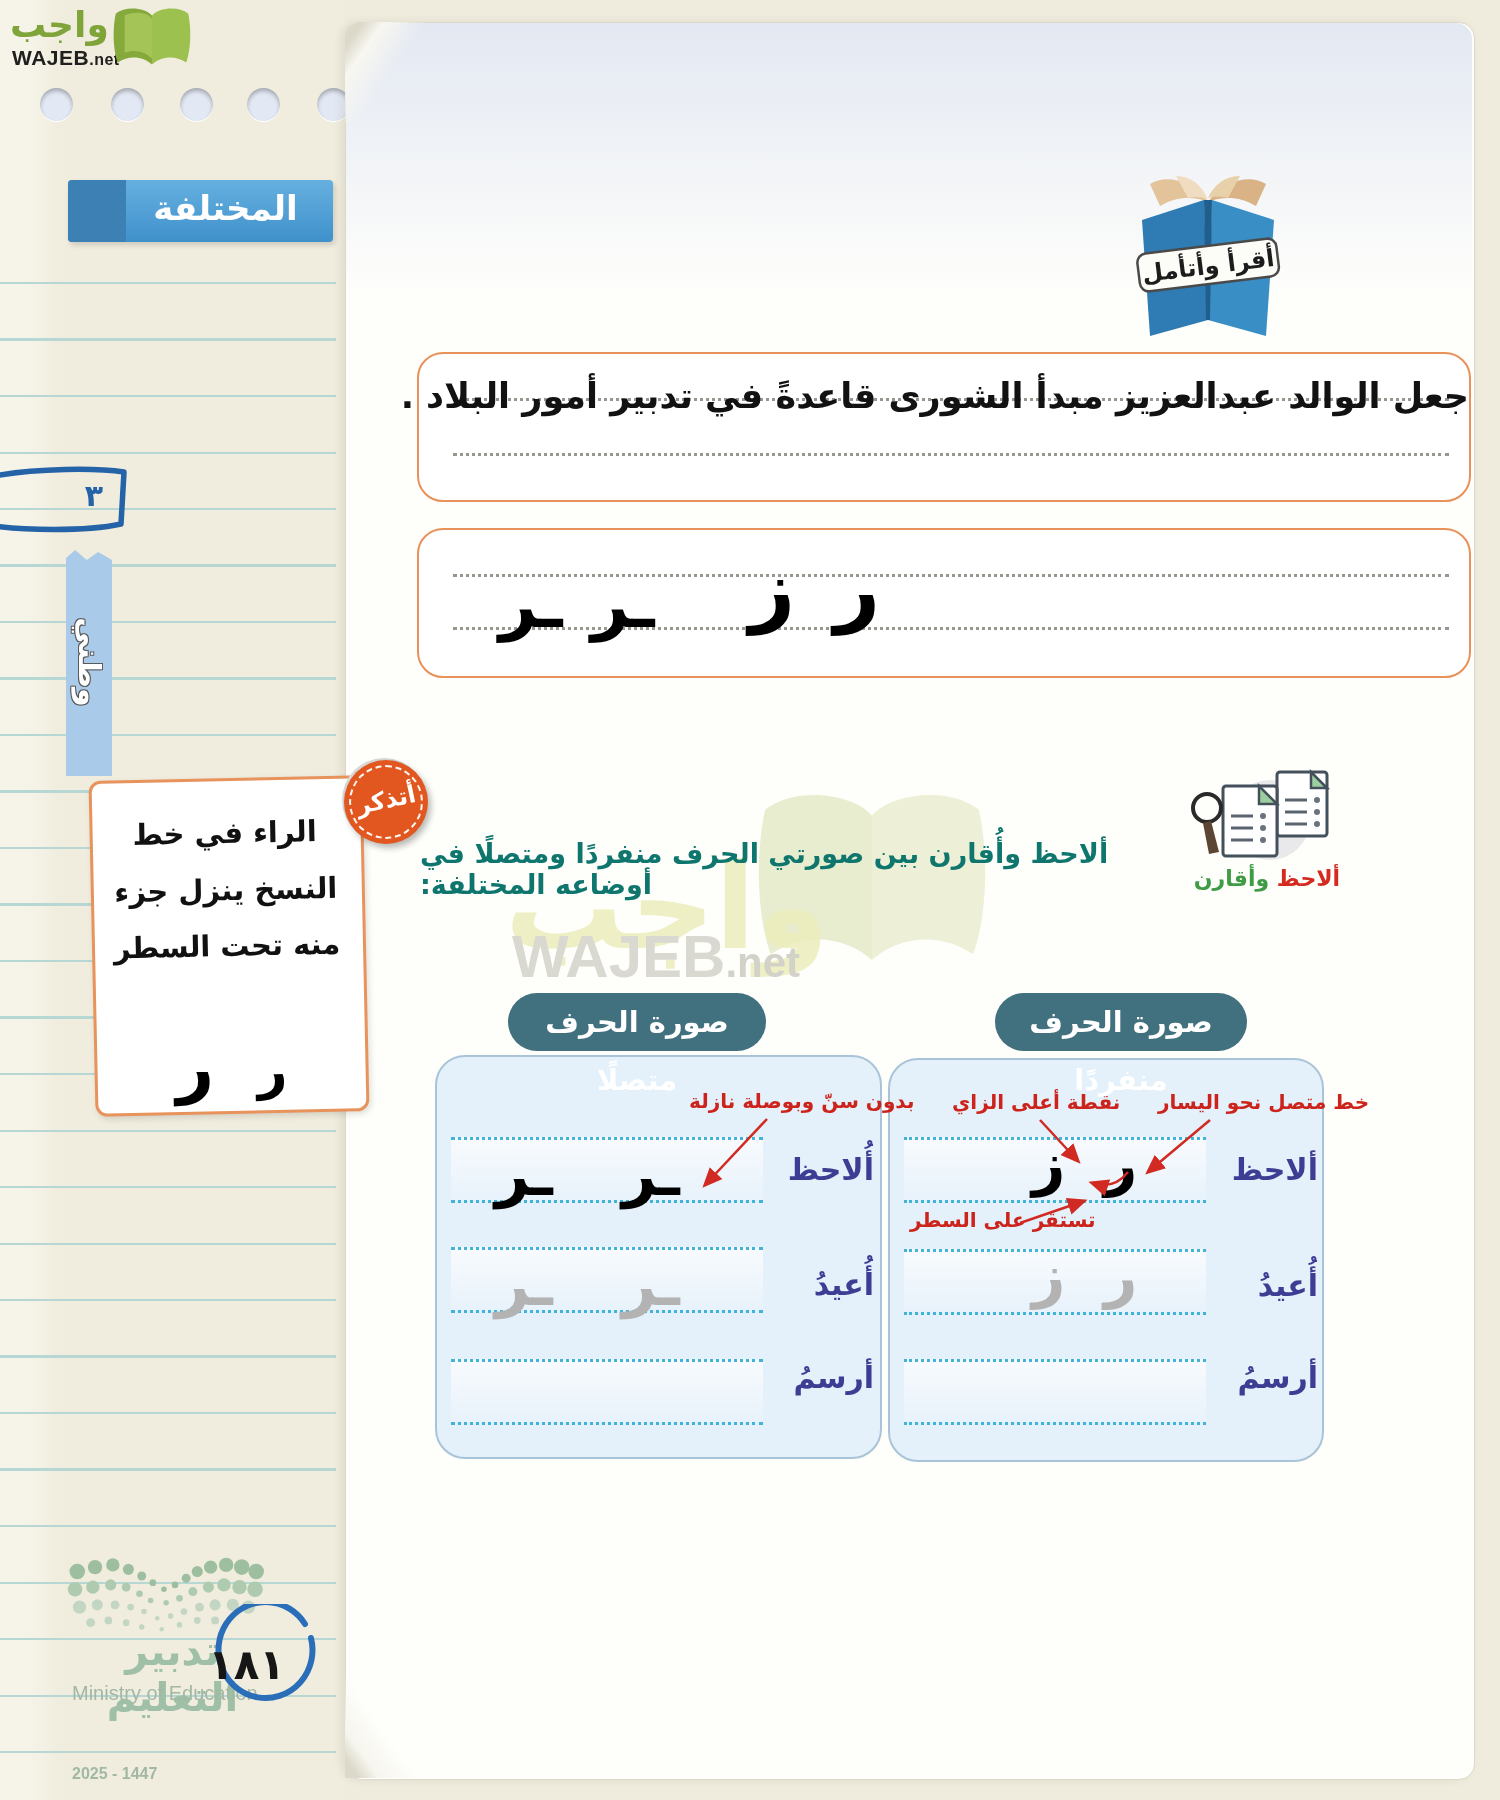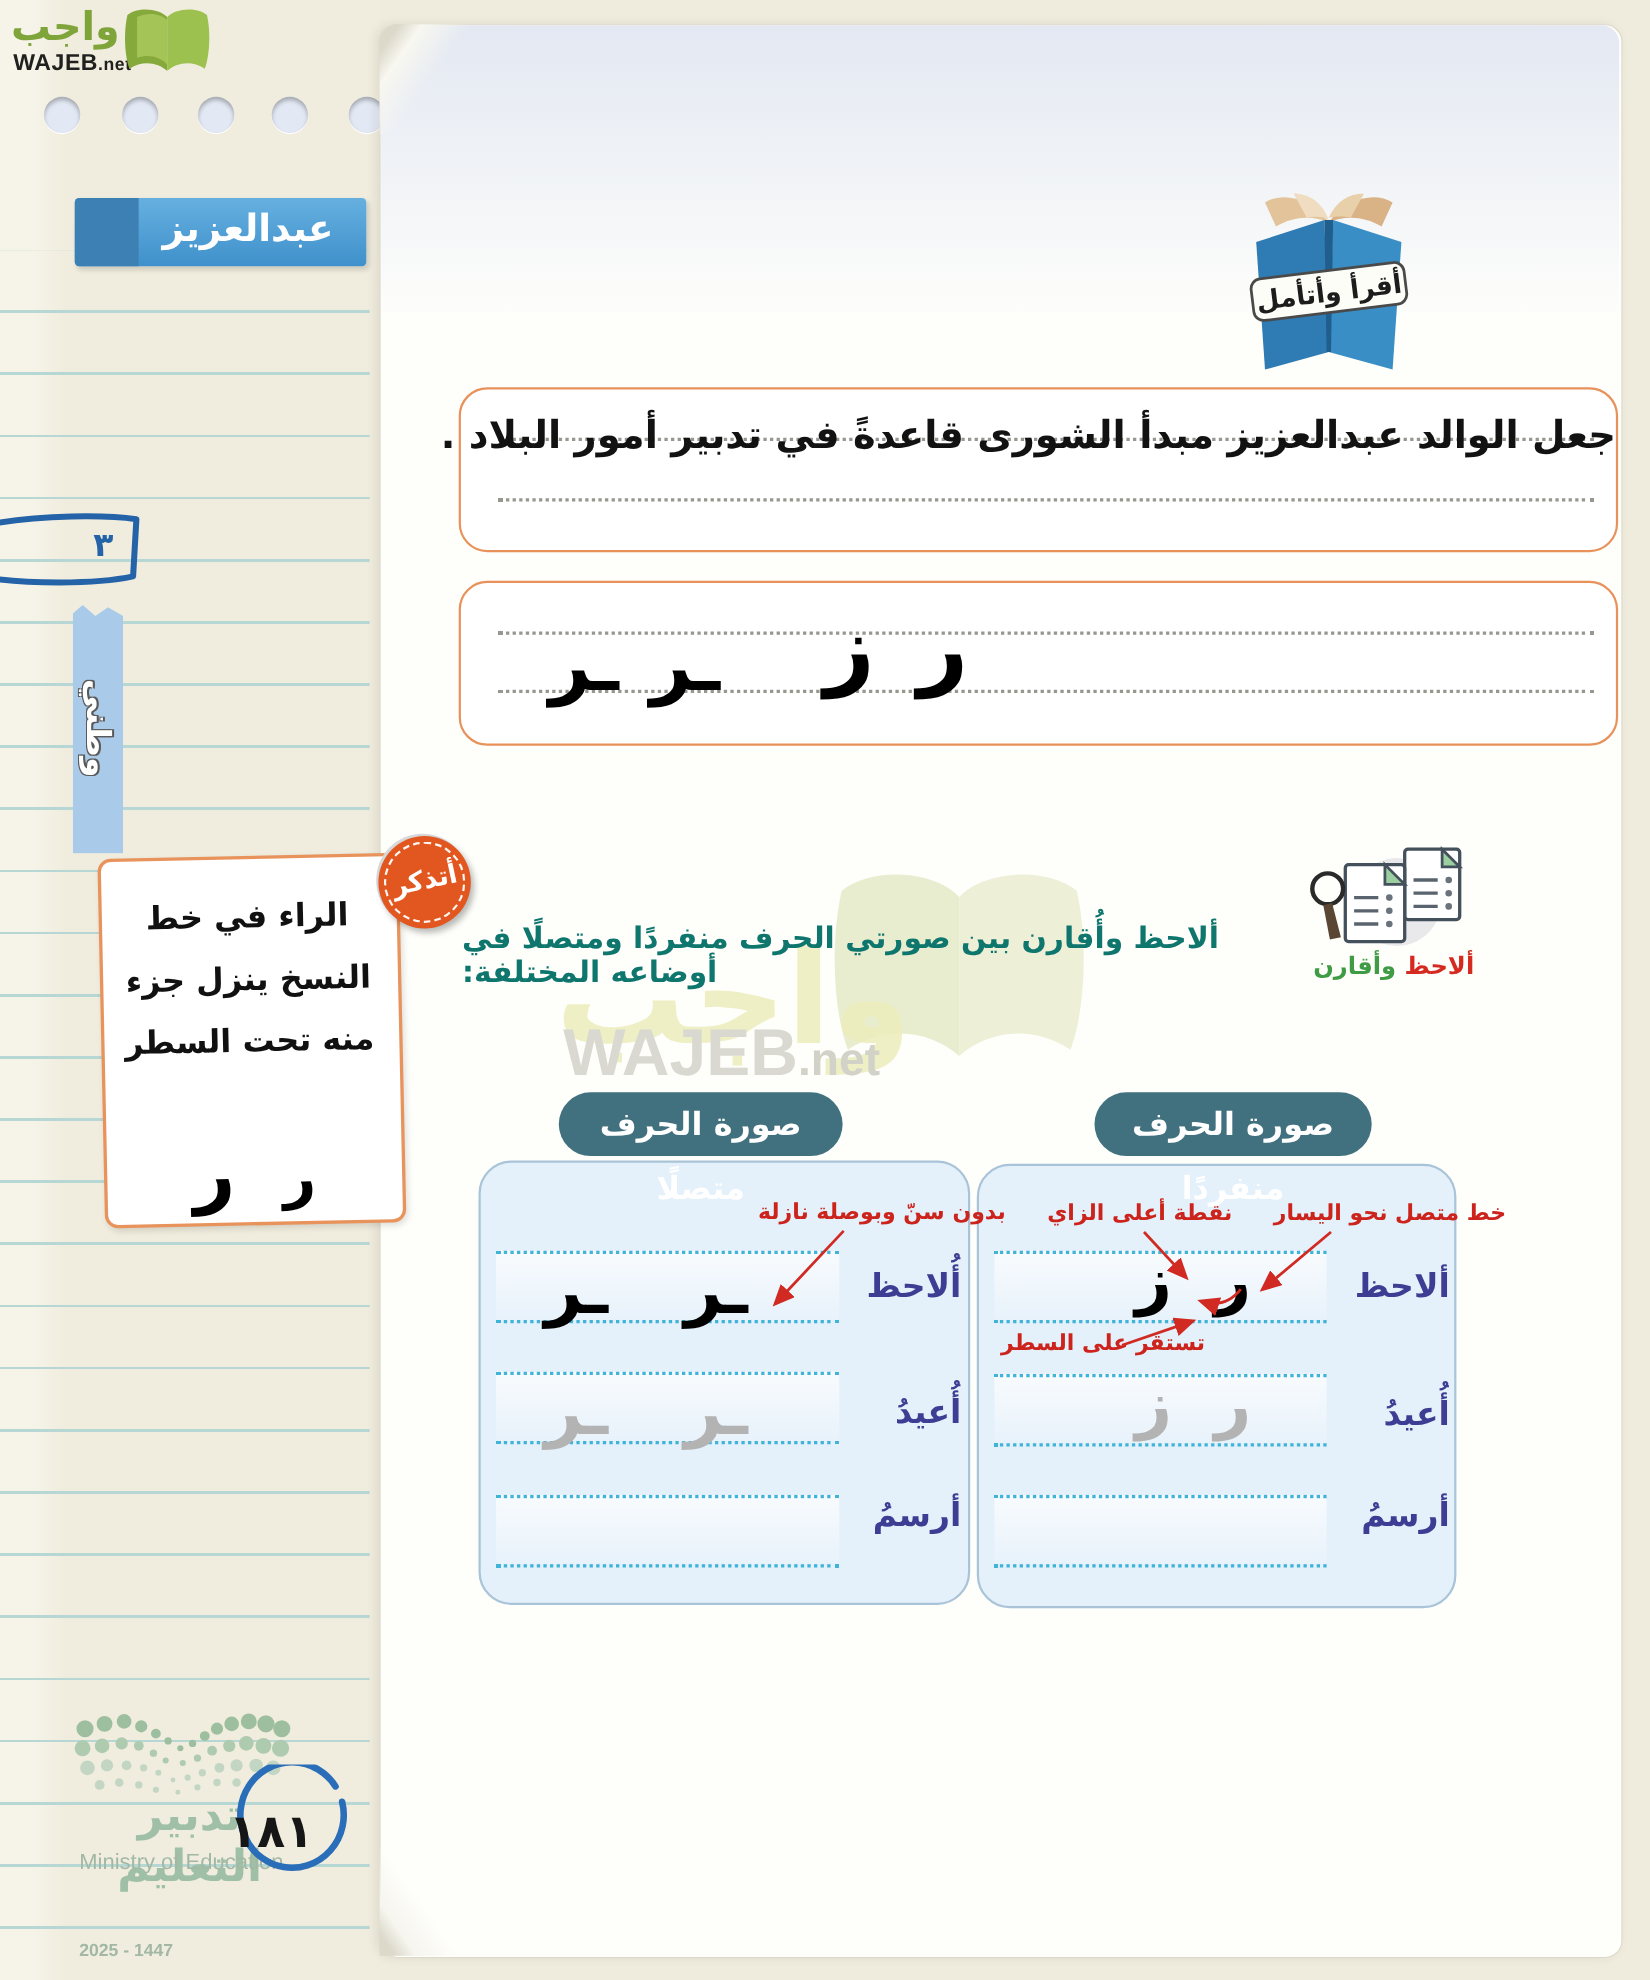--- a/index.html
+++ b/index.html
@@ -137,21 +137,21 @@
     <span class="en"><span>WAJEB</span><span class="tld">.net</span></span>
     <svg style="position:absolute;left:98px;top:0" width="88" height="68" viewBox="0 0 90 66">
       <path d="M45,10 C38,2 18,0 8,8 C4,26 6,48 10,58 C22,50 36,52 45,60 Z" fill="#86a93c"></path>
       <path d="M45,10 C52,2 72,0 82,8 C86,26 84,48 80,58 C68,50 54,52 45,60 Z" fill="#9cc14f"></path>
       <path d="M45,13 C40,7 27,5 17,10 L17,48 C28,44 38,47 45,54 Z" fill="#aecd62" opacity=".75"></path>
     </svg>
   </div>
 
   <div id="notes-tab" class="abs">
     <div class="fold"></div>
-    <div class="txt rtl">عبدالعزيز</div>
+    <div class="txt rtl">المختلفة</div>
   </div>
   <svg id="unit-tab" class="abs" viewBox="0 0 140 76">
     <path d="M2,14 C45,6 105,6 132,10 L129,62 C92,70 30,68 2,64" fill="none" stroke="#2563a8" stroke-width="5.5" stroke-linejoin="round" stroke-linecap="round"></path>
   </svg>
   <div id="unit-num" class="abs">٣</div>
   <div id="ribbon" class="abs">
     <span class="rtl">وطني</span>
   </div>
 
   <div id="reminder" class="abs">

